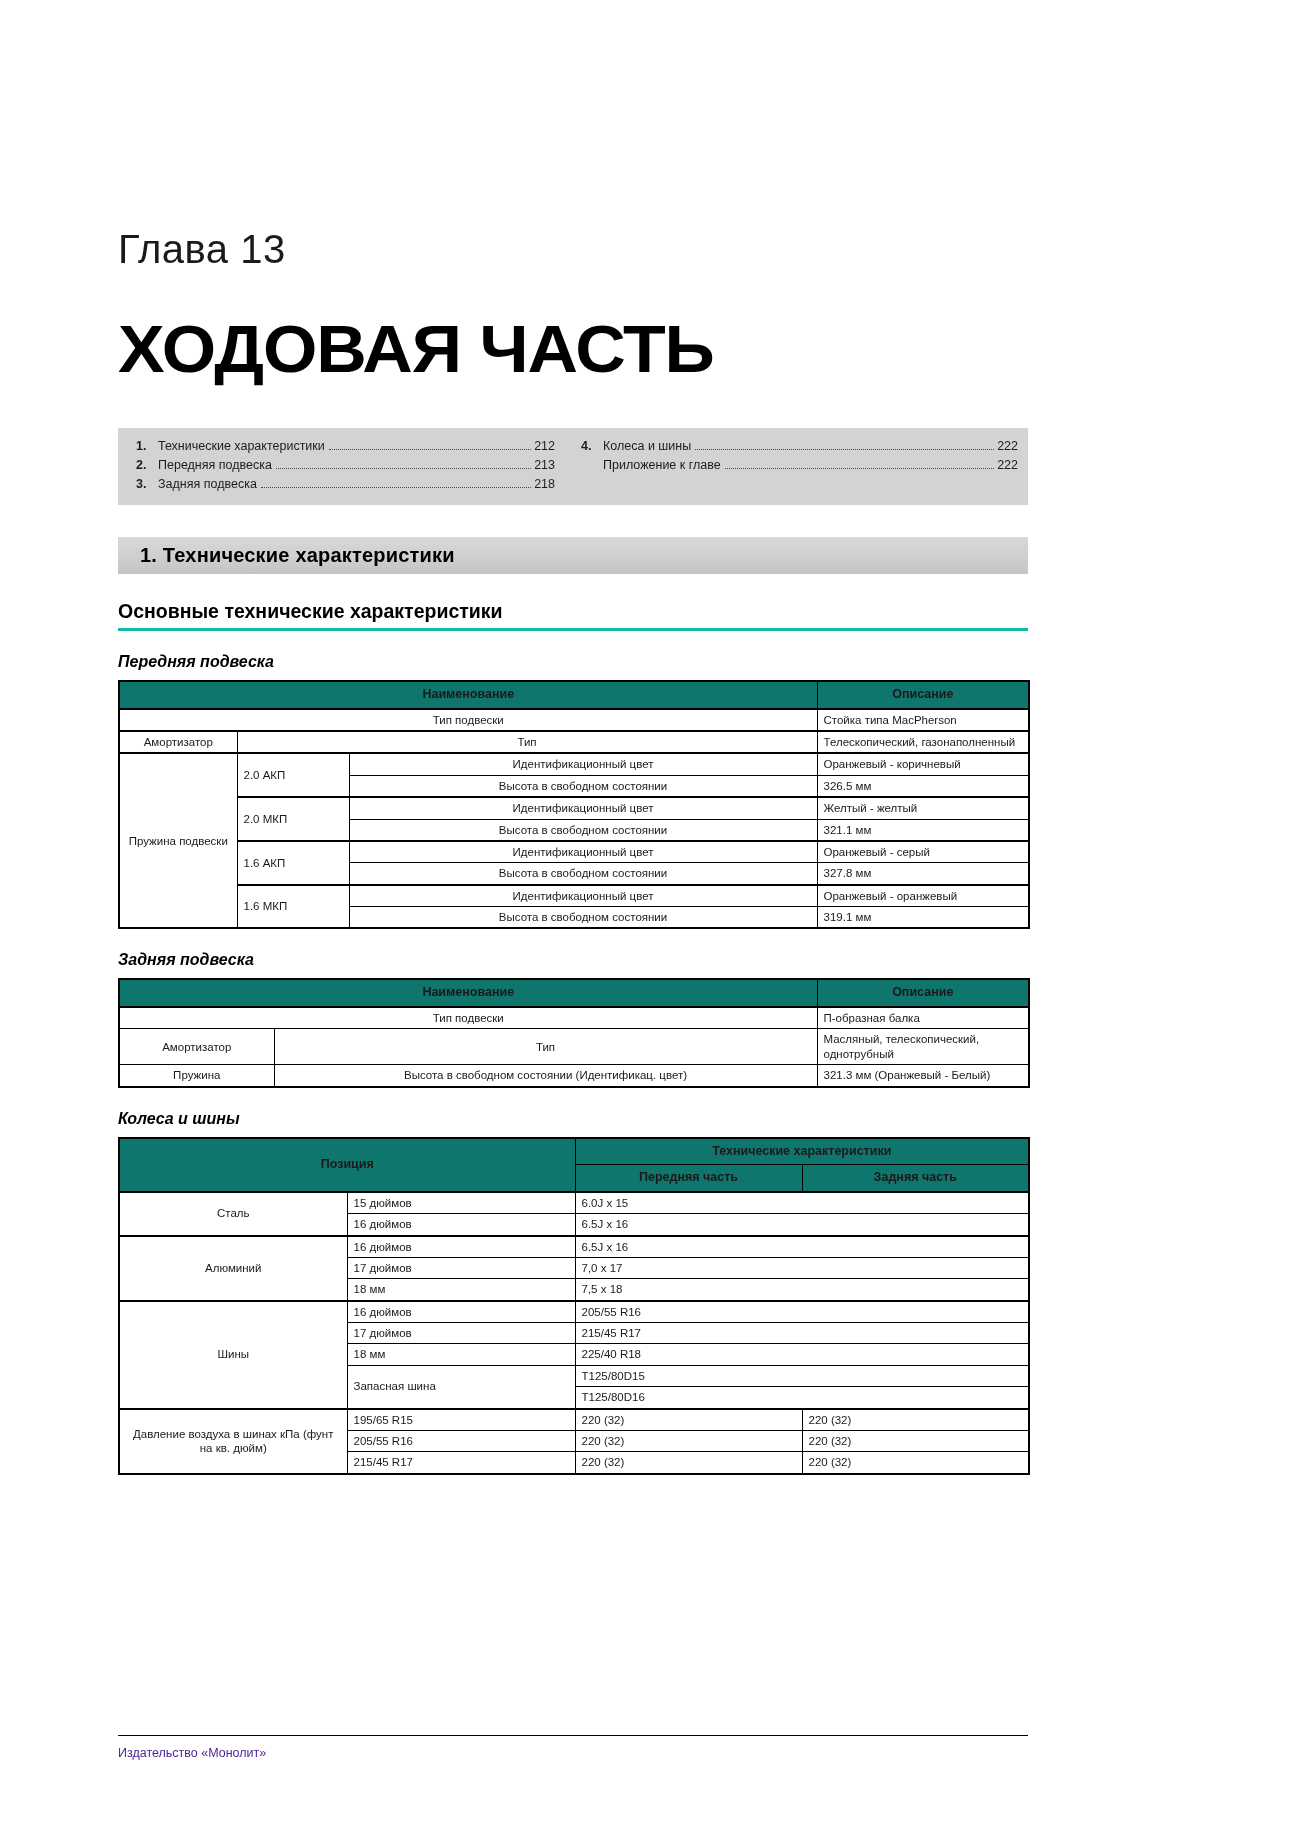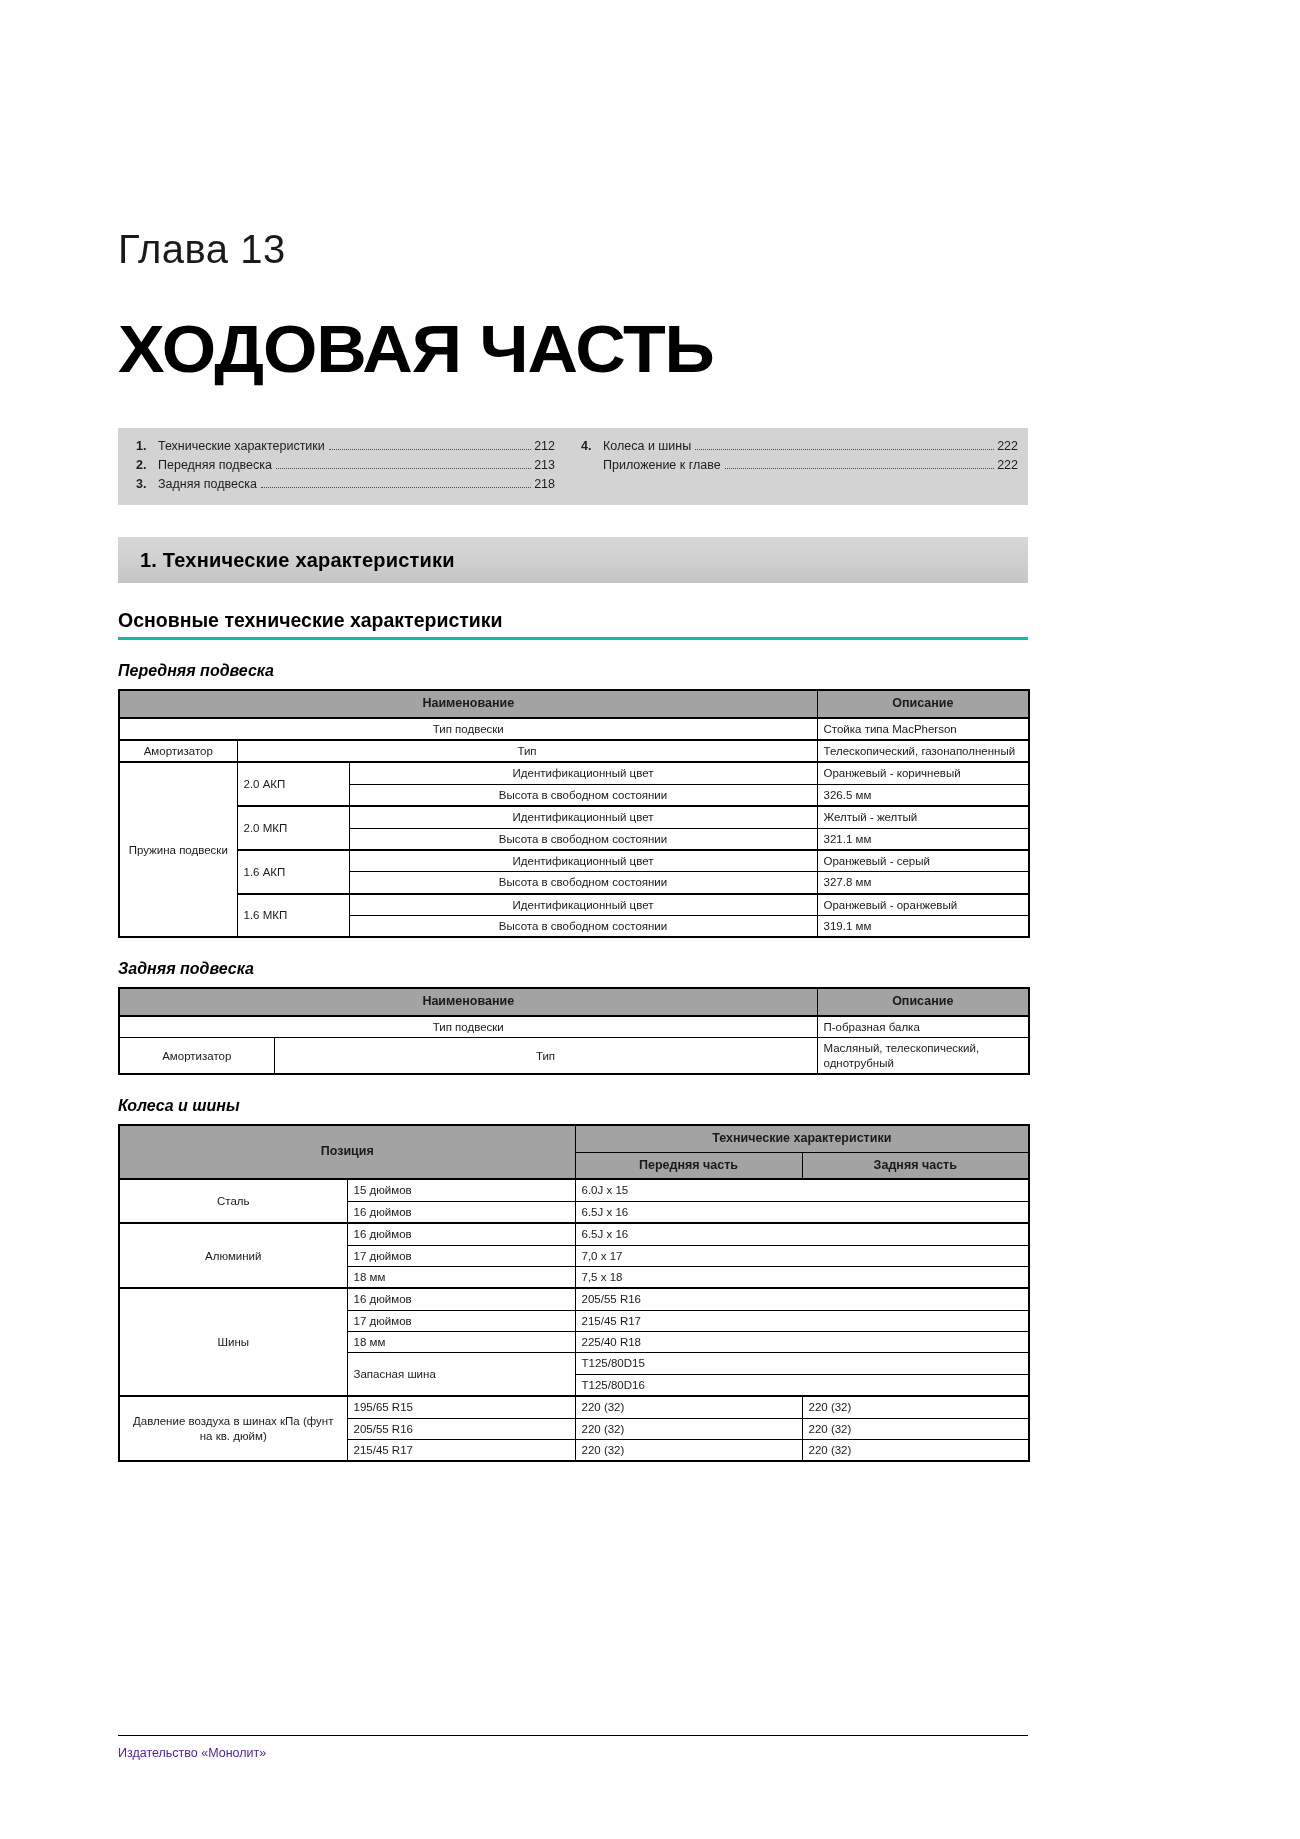--- a/index.html
+++ b/index.html
@@ -91,21 +91,21 @@
   }
   .toc-page {
     flex: 0 0 auto;
     font-weight: 400;
   }
 
   
   .section-bar {
     margin-top: 32px;
     width: 910px;
-    height: 46px;
+    height: 37px;
     background: linear-gradient(to bottom, #d8d8d8 0%, #cfcfcf 55%, #c4c4c4 100%);
     display: flex;
     align-items: center;
     box-sizing: border-box;
     padding-left: 22px;
   }
   .section-bar-text {
     font-size: 20px;
     font-weight: 700;
     letter-spacing: 0.2px;
@@ -140,21 +140,21 @@
     color: #1a1a1a;
   }
   table.doc td, table.doc th {
     border: 1px solid #000;
     padding: 3px 6px;
     font-weight: 400;
     vertical-align: middle;
     line-height: 1.25;
   }
   table.doc th {
-    background: #a3a3a3;
+    background: #0f766e;
     font-weight: 700;
     text-align: center;
     font-size: 12.5px;
     padding: 5px 6px;
   }
   table.doc .c  { text-align: left; }
   table.doc .l  { text-align: center; }
   table.doc { border: 2.5px solid #000; }
   td.thick-l, th.thick-l { border-left-width: 2.5px; }
   tr.thick-top > td, tr.thick-top > th { border-top-width: 2.5px; }
@@ -319,20 +319,25 @@
         </tr>
         <tr class="thick-top">
           <td colspan="2" class="l">Тип подвески</td>
           <td class="c thick-l">П-образная балка</td>
         </tr>
         <tr>
           <td class="l">Амортизатор</td>
           <td class="l">Тип</td>
           <td class="c thick-l">Масляный, телескопический, однотрубный</td>
         </tr>
+        <tr>
+          <td class="l">Пружина</td>
+          <td class="l">Высота в свободном состоянии (Идентификац. цвет)</td>
+          <td class="c thick-l">321.3 мм (Оранжевый - Белый)</td>
+        </tr>
       </tbody>
     </table>
 
     <div class="h3">Колеса и шины</div>
 
     <table class="doc">
       <colgroup>
         <col style="width:228px">
         <col style="width:228px">
         <col style="width:227px">

